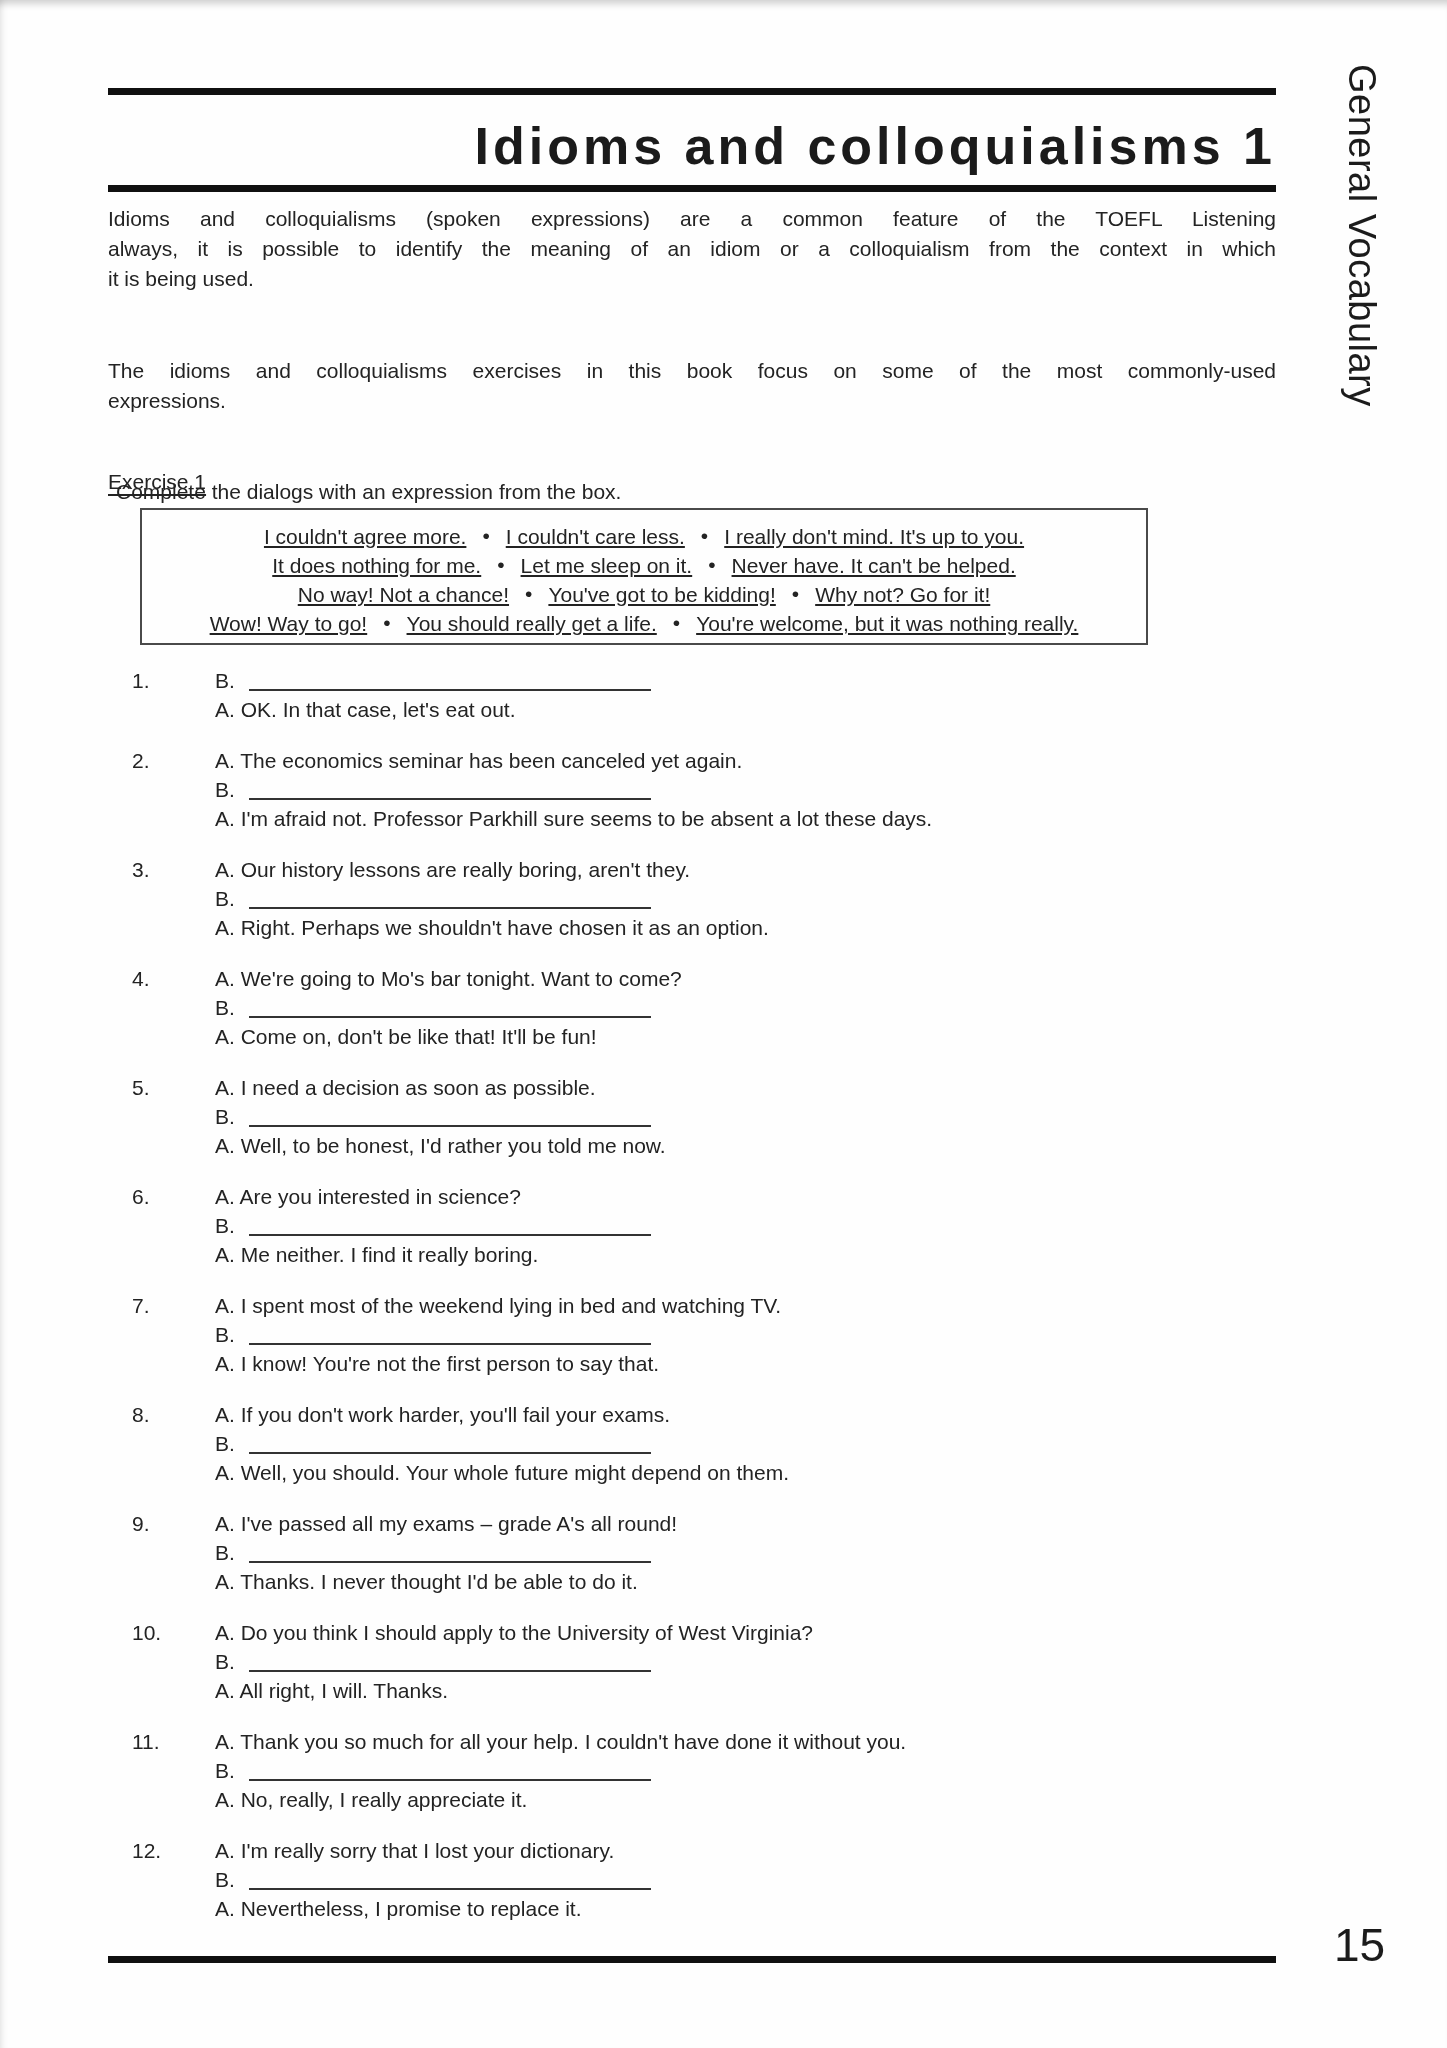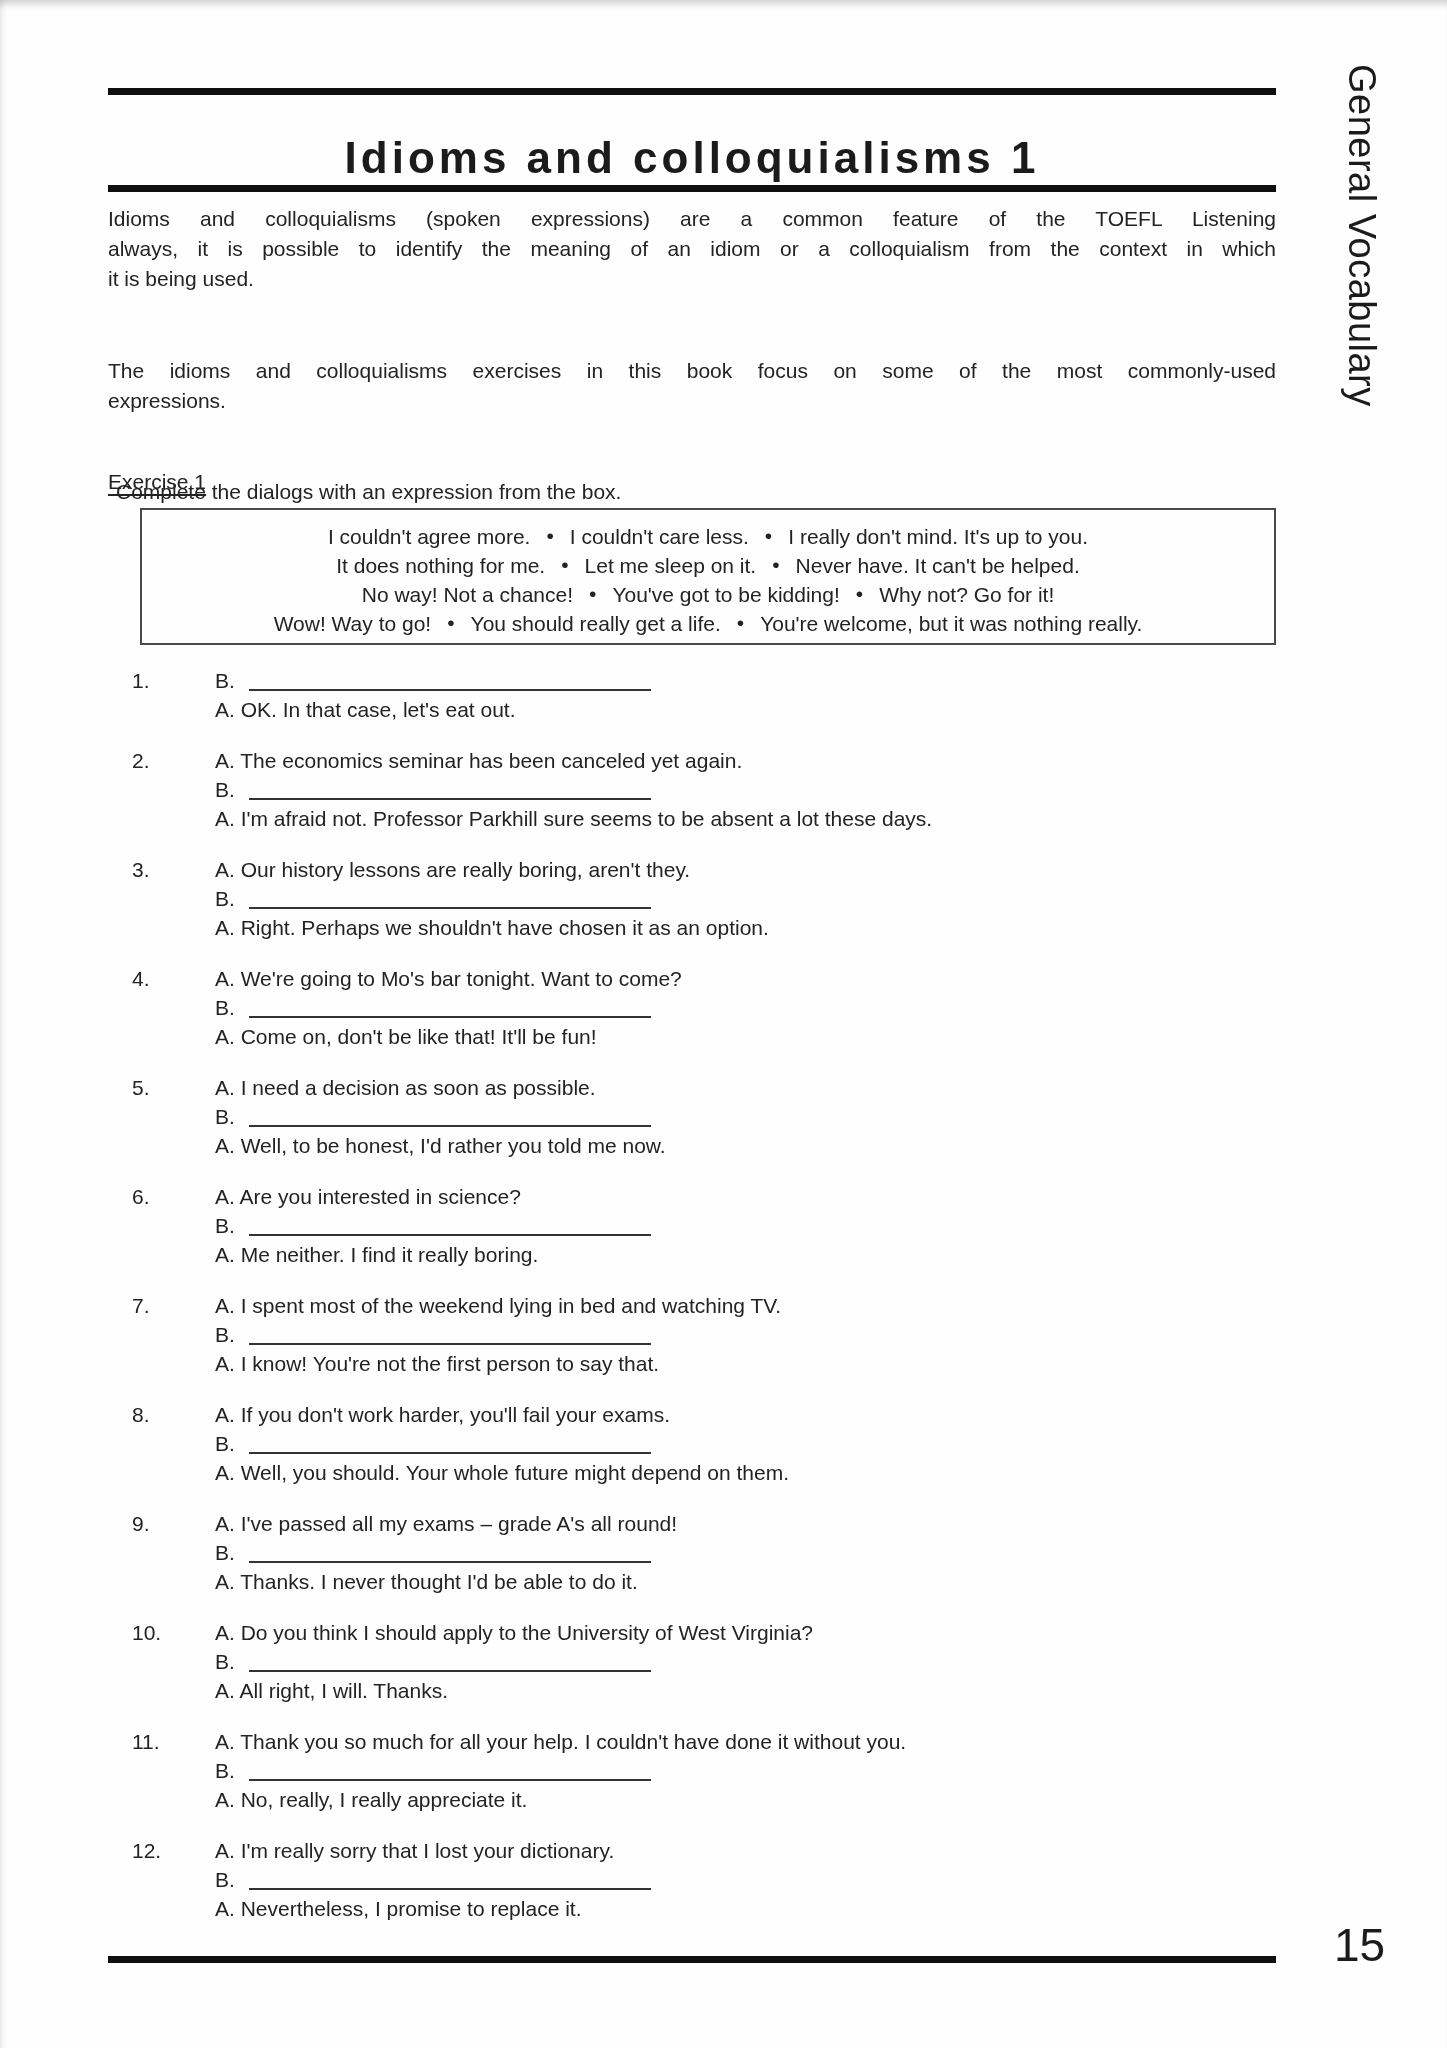--- a/index.html
+++ b/index.html
@@ -29,25 +29,25 @@
     left: 0;
     width: 100%;
     height: 7px;
     background: #101010;
   }
   .rule.top-rule { top: 88px; }
   .rule.title-rule { top: 185px; }
 
   .page-title {
     position: absolute;
-    top: 132px;
+    top: 120px;
     right: 0;
     width: 100%;
-    text-align: center;
-    font-size: 44px;
+    text-align: right;
+    font-size: 52px;
     line-height: 52px;
     letter-spacing: 4px;
     white-space: nowrap;
     color: #1b1b1b;
   }
 
   .para {
     position: absolute;
     left: 0;
     width: 100%;
@@ -77,26 +77,27 @@
     left: 8px;
     font-size: 21px;
     line-height: 29px;
     color: #232323;
   }
 
   .expression-box {
     position: absolute;
     top: 508px;
     left: 32px;
-    width: 1136px;
+    width: 1008px;
     height: 137px;
     border: 2px solid #4a4a4a;
     background: #fefefe;
     padding-top: 12px;
     text-align: center;
+    text-decoration: underline;
   }
   .box-row {
     font-size: 21px;
     line-height: 29px;
     text-align: center;
     white-space: nowrap;
     color: #232323;
   }
   .bullet {
     display: inline-block;

